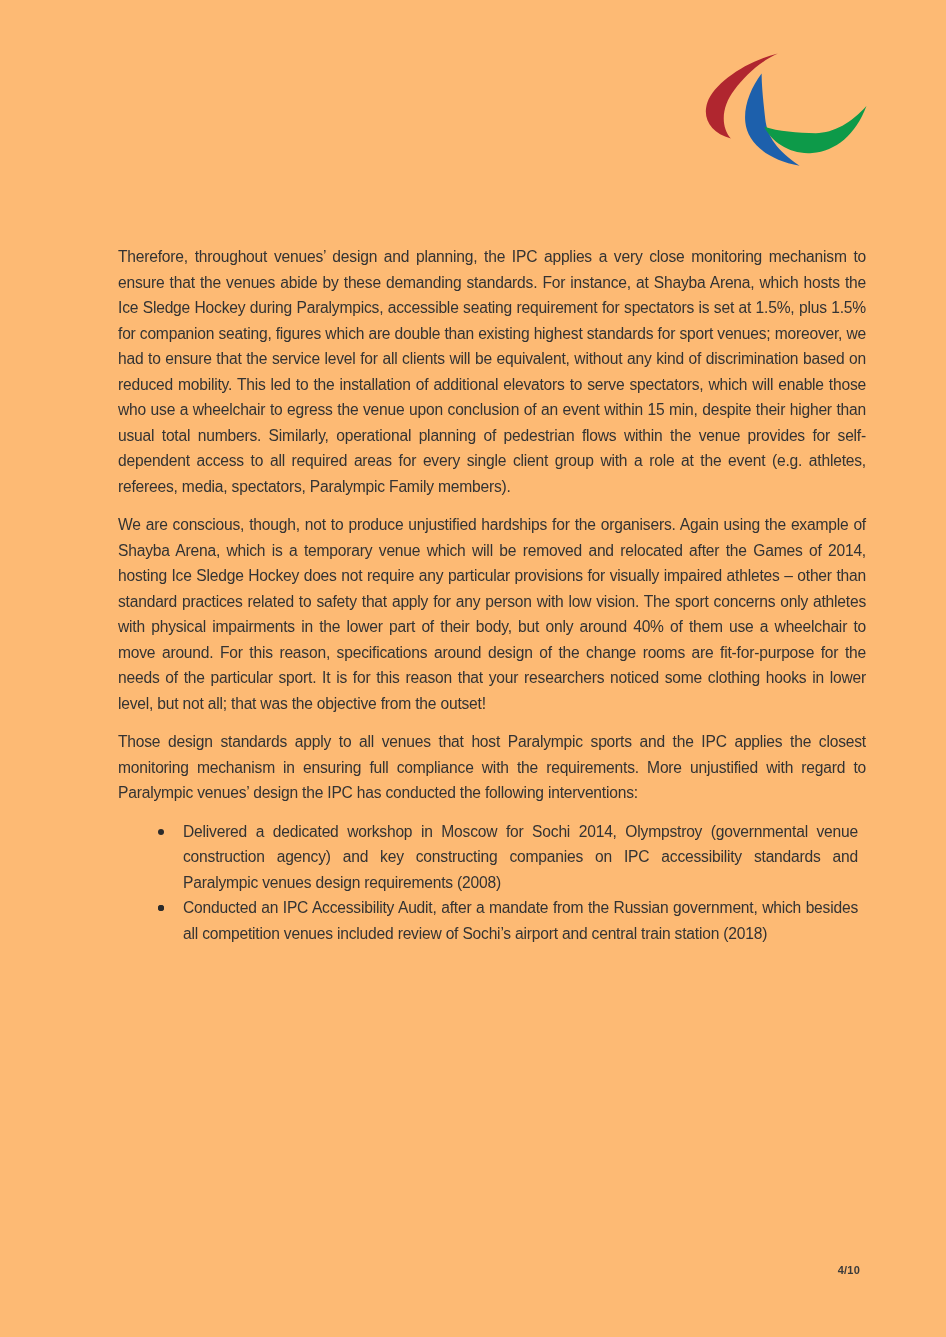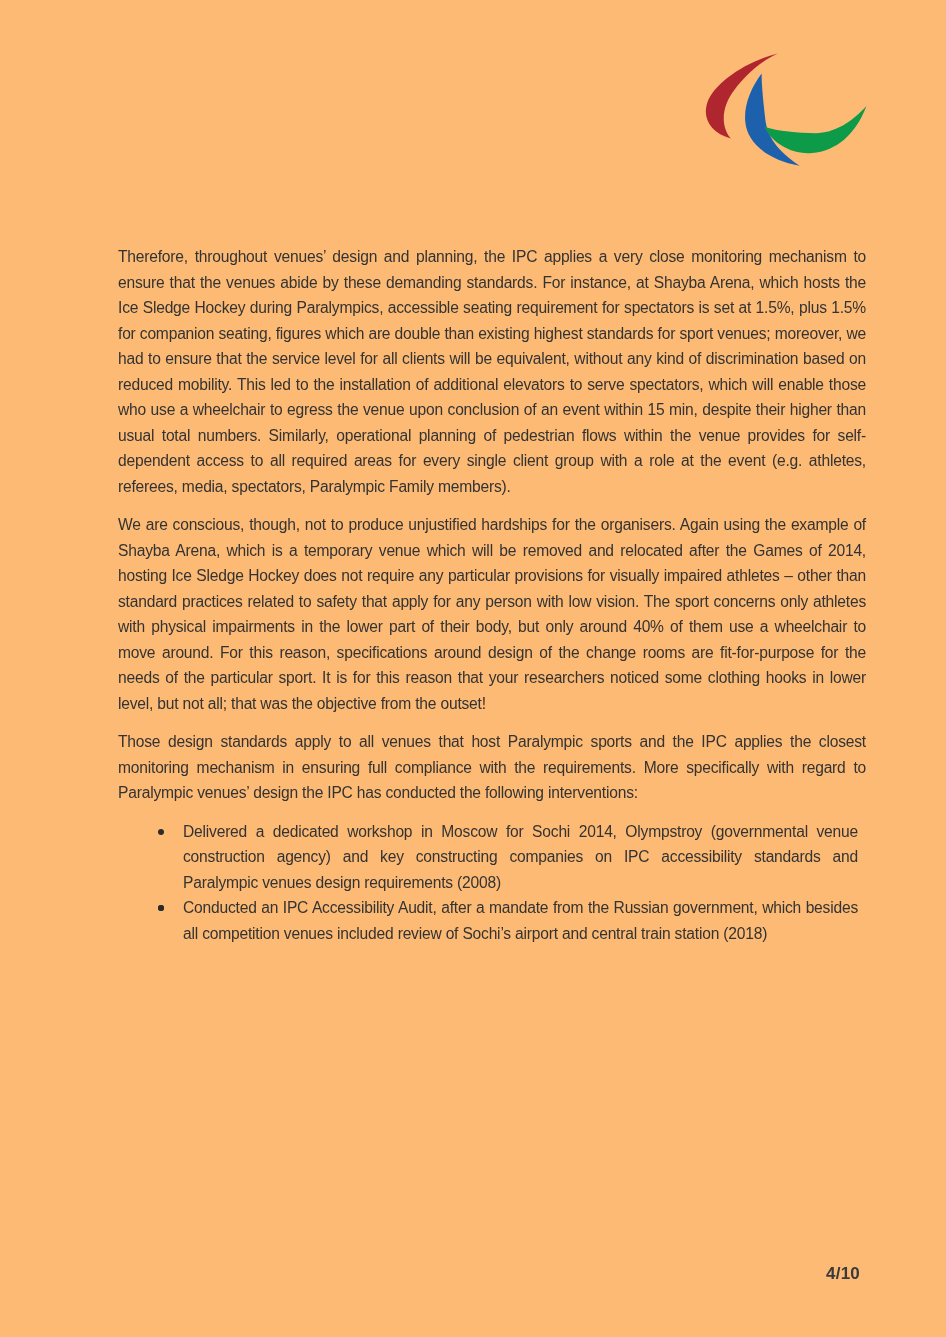--- a/index.html
+++ b/index.html
@@ -57,21 +57,21 @@
     top: 10px;
     width: 6px;
     height: 6px;
     border-radius: 50%;
     background: #2b2b2b;
   }
   .footer {
     position: absolute;
     top: 1264px;
     right: 86px;
-    font-size: 17px;
+    font-size: 11px;
     font-weight: bold;
     letter-spacing: 0.2px;
     color: #3a3a3a;
   }
 </style>
 </head>
 <body>
 
 <div class="page">
 
@@ -89,21 +89,21 @@
     <path d="M 71 85
              C 79 102, 100 116, 124 114
              C 150 112, 172 94, 184 62
              C 168 80, 148 92, 128 92
              C 108 92, 86 90, 71 85 Z" fill="#0d9a49"></path>
   </svg>
 
   <div class="content">
     <p class="para">Therefore, throughout venues’ design and planning, the IPC applies a very close monitoring mechanism to ensure that the venues abide by these demanding standards. For instance, at Shayba Arena, which hosts the Ice Sledge Hockey during Paralympics, accessible seating requirement for spectators is set at 1.5%, plus 1.5% for companion seating, figures which are double than existing highest standards for sport venues; moreover, we had to ensure that the service level for all clients will be equivalent, without any kind of discrimination based on reduced mobility. This led to the installation of additional elevators to serve spectators, which will enable those who use a wheelchair to egress the venue upon conclusion of an event within 15 min, despite their higher than usual total numbers. Similarly, operational planning of pedestrian flows within the venue provides for self-dependent access to all required areas for every single client group with a role at the event (e.g. athletes, referees, media, spectators, Paralympic Family members).</p>
     <p class="para">We are conscious, though, not to produce unjustified hardships for the organisers. Again using the example of Shayba Arena, which is a temporary venue which will be removed and relocated after the Games of 2014, hosting Ice Sledge Hockey does not require any particular provisions for visually impaired athletes – other than standard practices related to safety that apply for any person with low vision. The sport concerns only athletes with physical impairments in the lower part of their body, but only around 40% of them use a wheelchair to move around. For this reason, specifications around design of the change rooms are fit-for-purpose for the needs of the particular sport. It is for this reason that your researchers noticed some clothing hooks in lower level, but not all; that was the objective from the outset!</p>
-    <p class="para">Those design standards apply to all venues that host Paralympic sports and the IPC applies the closest monitoring mechanism in ensuring full compliance with the requirements. More specifically with regard to Paralympic venues’ design the IPC has conducted the following interventions:</p>
+    <p class="para">Those design standards apply to all venues that host Paralympic sports and the IPC applies the closest monitoring mechanism in ensuring full compliance with the requirements. More unjustified with regard to Paralympic venues’ design the IPC has conducted the following interventions:</p>
 
     <ul class="bullets">
       <li>
         <span class="dot"></span>
         <span>Delivered a dedicated workshop in Moscow for Sochi 2014, Olympstroy (governmental venue construction agency) and key constructing companies on IPC accessibility standards and Paralympic venues design requirements (2008)</span>
       </li>
       <li>
         <span class="dot"></span>
       </li>
       <li>

